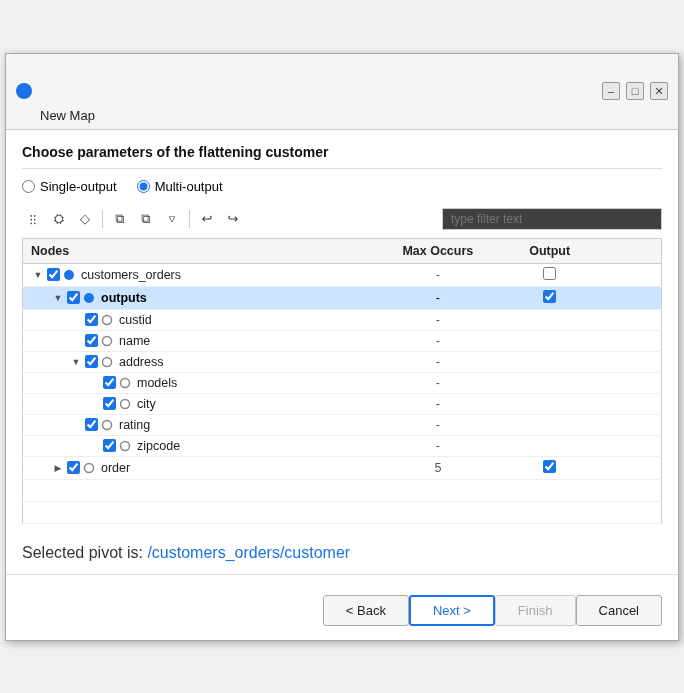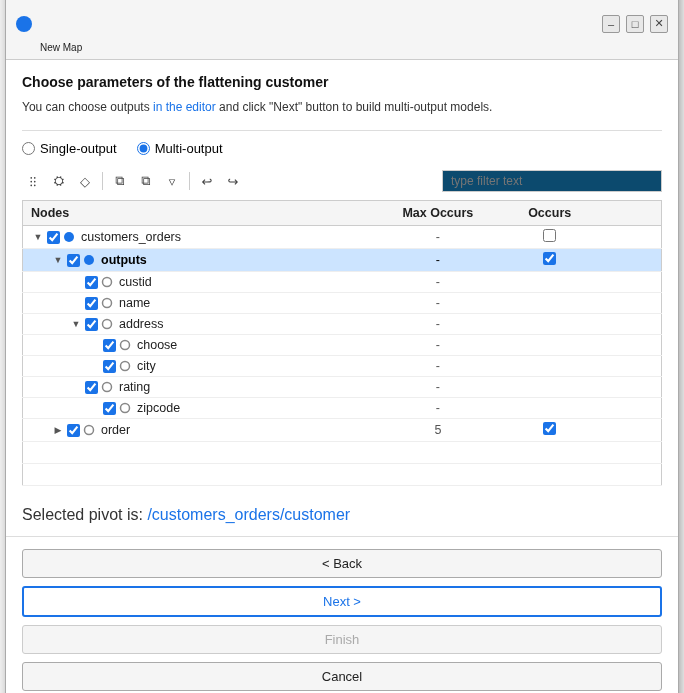--- a/index.html
+++ b/index.html
@@ -32,21 +32,21 @@
     }
     .title-bar-icon {
       width: 16px;
       height: 16px;
       background: #1a73e8;
       border-radius: 50%;
       flex-shrink: 0;
     }
     .title-bar-text {
       flex: 1;
-      font-size: 10px;
+      font-size: 13px;
       color: #222;
       margin-top: 48px;
     }
     .title-bar-controls {
       display: flex;
       gap: 6px;
     }
     .title-btn {
       width: 18px;
       height: 18px;
@@ -129,21 +129,21 @@
       margin: 0 2px;
     }
     .filter-input {
       margin-left: auto;
       border: 1px solid #ccc;
       padding: 3px 8px;
       font-size: 12px;
       color: #999;
       width: 220px;
       outline: none;
-      background: #0c4a6e;
+      background: #404040;
     }
     .tree-table {
       border: 1px solid #ccc;
       width: 100%;
       border-collapse: collapse;
       font-size: 12.5px;
     }
     .tree-table th {
       background: #f5f5f5;
       border-bottom: 1px solid #ccc;
@@ -210,25 +210,23 @@
       font-size: 16px;
       color: #333;
     }
     .status-bar a {
       color: #1a73e8;
       text-decoration: none;
     }
     .button-bar {
       display: flex;
       justify-content: flex-end;
-      gap: 8px;
-      padding: 12px 16px 14px 16px;
+      padding: 20px 16px 14px 16px;
       border-top: 1px solid #ddd;
       margin-top: 8px;
-      flex-direction: column;
     }
     .btn {
       padding: 6px 22px;
       font-size: 13px;
       border: 1px solid #aaa;
       background: #f5f5f5;
       cursor: pointer;
       border-radius: 3px;
       color: #222;
     }
@@ -267,23 +265,20 @@
     <span class="title-bar-text">New Map</span>
     <div class="title-bar-controls">
       <div class="title-btn">–</div>
       <div class="title-btn">□</div>
       <div class="title-btn">✕</div>
     </div>
   </div>
 
   <div class="content">
     <div class="page-title">Choose parameters of the flattening customer</div>
-    <div class="description">
-      <span>You can choose outputs </span><a href="#">in the editor</a><span> and click "Next" button to build multi-output models.</span>
-    </div>
     <hr class="separator">
 
     <div class="radio-group">
       <label class="radio-option">
         <input type="radio" name="output_mode" style="">
         <span>Single-output</span>
       </label>
       <label class="radio-option">
         <input type="radio" name="output_mode" checked="" style="">
         <span>Multi-output</span>
@@ -318,21 +313,21 @@
         <span>↪</span>
       </button>
       <input class="filter-input" type="text" placeholder="type filter text" style="">
     </div>
 
     <table class="tree-table">
       <thead>
         <tr>
           <th class="col-nodes">Nodes</th>
           <th class="col-max right">Max Occurs</th>
-          <th class="col-out right">Occurs</th>
+          <th class="col-out right">Output</th>
           <th class="col-extra"></th>
         </tr>
       </thead>
       <tbody id="tree-body">
       <tr>
             <td>
               <div class="node-cell">
                 <span class="expand-btn">▼</span>
                 <input type="checkbox" class="node-checkbox" checked="" style="">
                 <span class="node-icon solid">
@@ -423,21 +418,21 @@
             <td>
               <div class="node-cell">
                 <span class="indent" style="width: 54px;"></span>
                 <span class="expand-placeholder"></span>
                 <input type="checkbox" class="node-checkbox" checked="" style="">
                 <span class="node-icon circle">
                   <svg width="12" height="12" viewBox="0 0 12 12">
                     <circle cx="6" cy="6" r="4.5" fill="none" stroke="#888" stroke-width="1.5"></circle>
                   </svg>
                 </span>
-                <span class="node-label">choose</span>
+                <span class="node-label">models</span>
               </div>
             </td>
             <td class="max-occurs">-</td>
             <td class="output-col"></td>
             <td></td>
           </tr>
           <tr>
             <td>
               <div class="node-cell">
                 <span class="indent" style="width: 54px;"></span>

